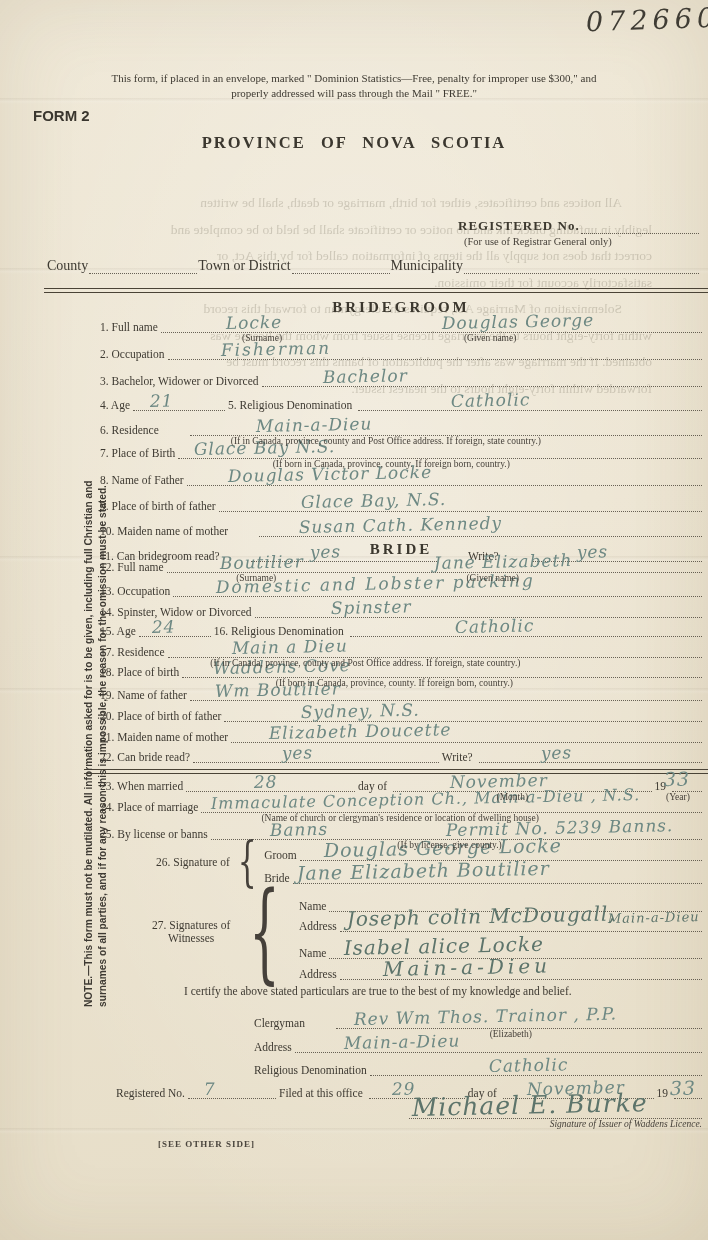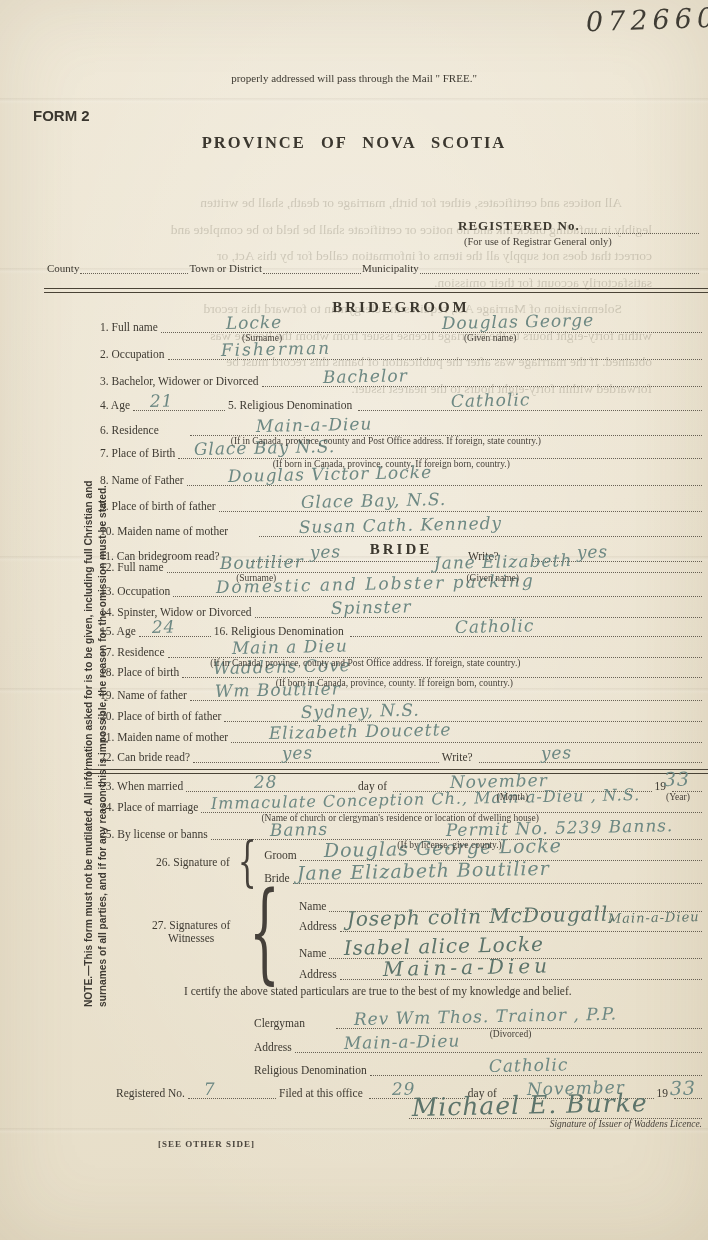--- a/index.html
+++ b/index.html
@@ -28,21 +28,21 @@
       font-size:27px;letter-spacing:5px;color:#3f3c34;transform:rotate(-2deg);}
   
   .mail-note{position:absolute;top:71px;left:0;right:0;text-align:center;font-size:11px;line-height:15px;color:#3e3a32;}
   .form2{position:absolute;top:107px;left:33px;font-family:"Liberation Sans",sans-serif;font-weight:700;font-size:15px;color:#3a362e;}
   .province{position:absolute;top:133px;left:0;right:0;text-align:center;font-size:16.5px;font-weight:700;letter-spacing:2px;word-spacing:9px;color:#3b372f;}
   .title{position:absolute;top:153px;left:0;right:0;margin:0;text-align:center;
       font-family:"Liberation Sans",sans-serif;font-weight:700;font-size:37px;letter-spacing:8px;word-spacing:16px;color:#3b372e;}
   .registered{position:absolute;top:218px;left:458px;right:8px;}
   .reg-line{display:flex;align-items:flex-end;font-size:13px;font-weight:600;letter-spacing:1px;color:#3d392f;}
   .reg-sub{font-size:10.5px;margin-top:2px;margin-left:6px;color:#46413a;}
-  .county-row{position:absolute;top:254px;left:47px;right:8px;display:flex;align-items:flex-end;font-size:11px;color:#3e3a32;height:20px;text-align:right;}
+  .county-row{position:absolute;top:254px;left:47px;right:8px;display:flex;align-items:flex-end;font-size:14px;color:#3e3a32;height:20px;text-align:right;}
   .dotfill{flex:1;border-bottom:1px dotted rgba(70,64,52,.8);height:12px;margin:0 1px;position:relative;}
   .rule{position:absolute;height:3px;border-top:1.5px solid #4a4336;border-bottom:1px solid #4a4336;}
   .rule1{top:288px;left:44px;right:0;}
   .rule2{top:769px;left:84px;right:0;}
   .sec-heading{position:absolute;left:100px;right:6px;text-align:center;font-weight:700;font-size:15px;letter-spacing:3px;color:#3b372e;}
   .fields{position:absolute;left:100px;right:6px;}
   .row{display:flex;align-items:flex-end;position:relative;}
   .lbl,.mid{font-size:11.5px;white-space:nowrap;color:#3e3a32;}
   .mid{padding:0 3px;}
   .dots{flex:1;border-bottom:1px dotted rgba(70,64,52,.8);position:relative;margin-left:3px;height:13px;}
@@ -81,20 +81,21 @@
 
   <div class="crease" style="top:98px;"></div>
   <div class="crease" style="top:268px;"></div>
   <div class="crease" style="top:556px;"></div>
   <div class="crease" style="top:688px;"></div>
   <div class="crease" style="top:1128px;"></div>
 
   <div class="serial">072660</div>
 
   <div class="mail-note">
+    <div>This form, if placed in an envelope, marked " Dominion Statistics—Free, penalty for improper use $300," and</div>
     <div>properly addressed will pass through the Mail " FREE."</div>
   </div>
 
   <div class="form2">FORM 2</div>
   <div class="province">PROVINCE OF NOVA SCOTIA</div>
 
   <div class="registered">
     <div class="reg-line">
       <span>REGISTERED  No.</span>
       <span class="dotfill"></span>
@@ -360,21 +361,21 @@
       </span>
     </div>
   </div>
 
   <div class="cert">
     <div class="certify">I certify the above stated particulars are true to the best of my knowledge and belief.</div>
     <div class="row h25 indent">
       <span class="lbl">Clergyman</span>
       <span class="dots">
         <i class="hw" style="left:5%;">Rev Wm Thos. Trainor , P.P.</i>
-        <u class="sub" style="left:42%;text-decoration:none;">(Divorced)</u>
+        <u class="sub" style="left:42%;text-decoration:none;">(Elizabeth)</u>
       </span>
     </div>
     <div class="row h24 indent">
       <span class="lbl">Address</span>
       <span class="dots">
         <i class="hw" style="left:12%;">Main-a-Dieu</i>
       </span>
     </div>
     <div class="row h23 indent">
       <span class="lbl">Religious Denomination</span>

